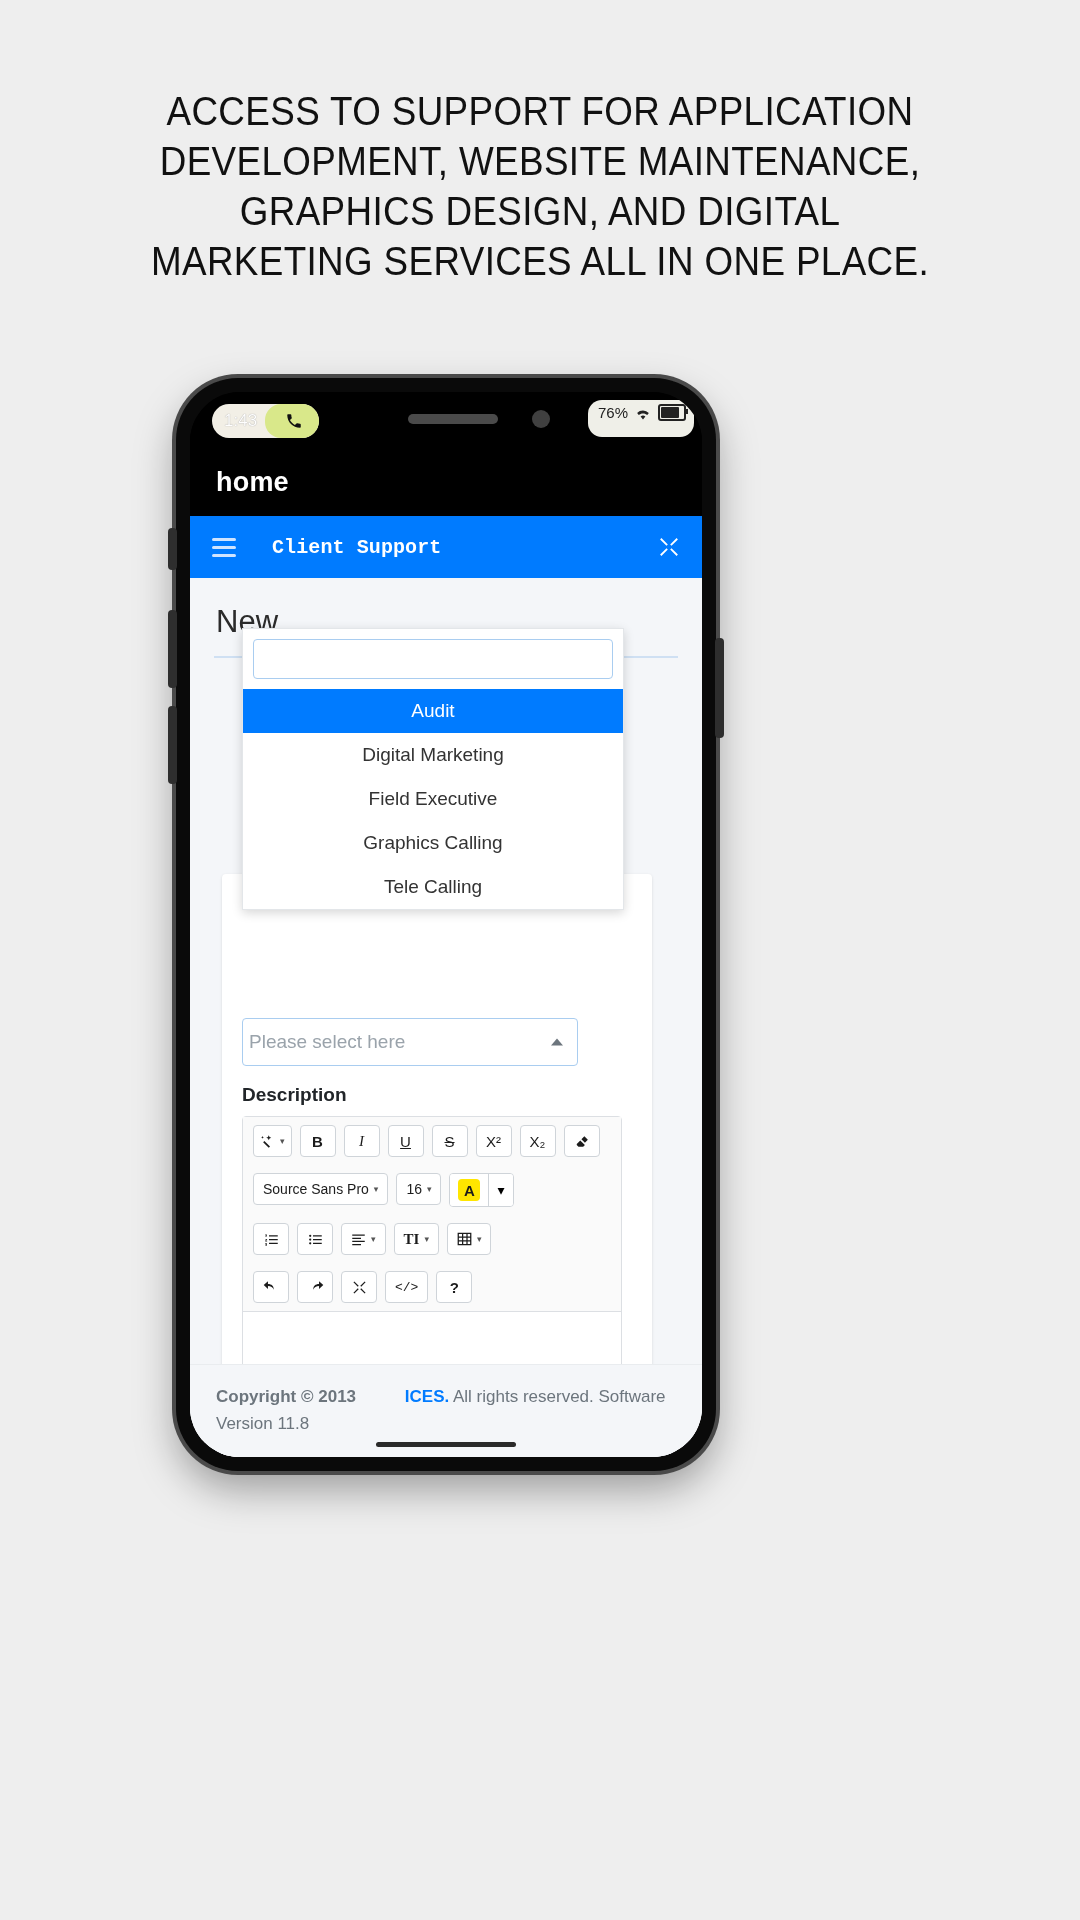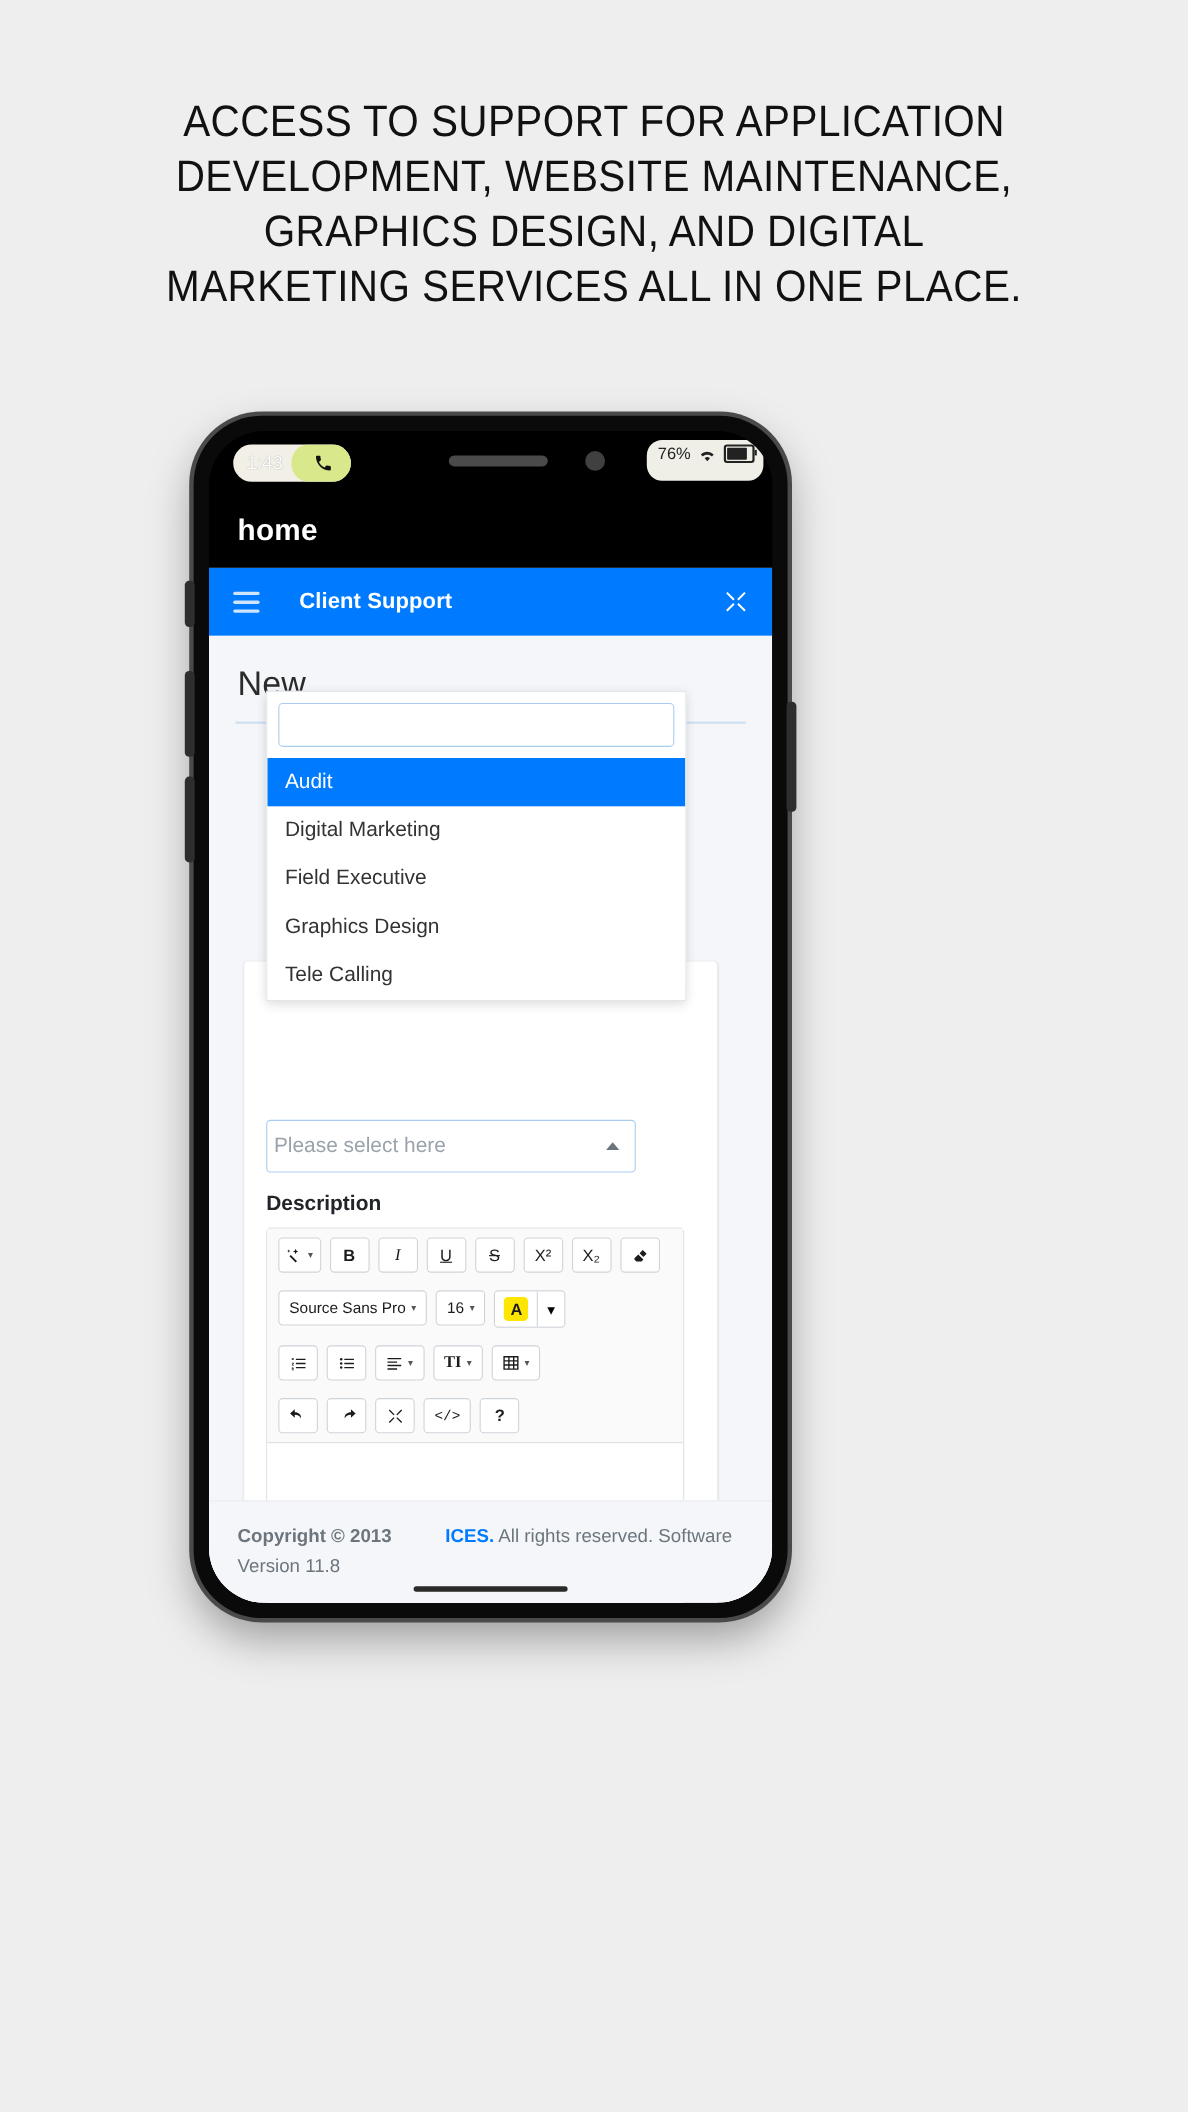--- a/index.html
+++ b/index.html
@@ -178,20 +178,21 @@
     position: relative;
   }
   .hamburger { width: 24px; display:flex; flex-direction:column; gap:5px; }
   .hamburger span { display:block; height:3px; background:#cfe4ff; border-radius:2px; }
   .appbar-title {
     color: #fff;
     font-weight: 700;
     font-size: 20px;
     margin-left: 36px;
     letter-spacing: 0.1px;
+    font-family: Liberation Mono, monospace;
   }
   .expand-icon {
     position: absolute; right: 22px; top: 50%;
     transform: translateY(-50%);
     width: 22px; height: 22px;
   }
 
   .page-body { position: relative; height: 879px; background: #f4f6f9; }
 
   .page-heading {
@@ -303,20 +304,21 @@
     margin: 10px;
     height: 40px;
     border: 1px solid #a9cdf0;
     border-radius: 4px;
     background: #fff;
   }
   .dd-item {
     padding: 11px 16px;
     font-size: 19px;
     color: #333;
+    text-align: center;
   }
   .dd-item.active { background: #007bff; color: #fff; }
   .dd-clip { max-height: 248px; overflow: hidden; }
 
   
   .footer {
     position: absolute;
     left: 0; bottom: 0;
     width: 512px;
     padding: 18px 26px 20px 26px;
@@ -506,21 +508,21 @@
 
           <div class="editor-area"></div>
         </div>
 
         <div class="dropdown">
           <input class="dd-search" style="width: calc(100% - 20px); box-sizing: border-box; padding: 0px 10px; font-size: 18px; outline: none;" placeholder="">
           <div class="dd-clip">
             <div class="dd-item active">Audit</div>
             <div class="dd-item">Digital Marketing</div>
             <div class="dd-item">Field Executive</div>
-            <div class="dd-item">Graphics Design</div>
+            <div class="dd-item">Graphics Calling</div>
             <div class="dd-item">Tele Calling</div>
           </div>
         </div>
 
       </div>
 
       <div class="footer">
         <b>Copyright © 2013 </b><span class="brand">ICES.</span><span> All rights reserved. Software Version 11.8</span>
       </div>
     </div>

